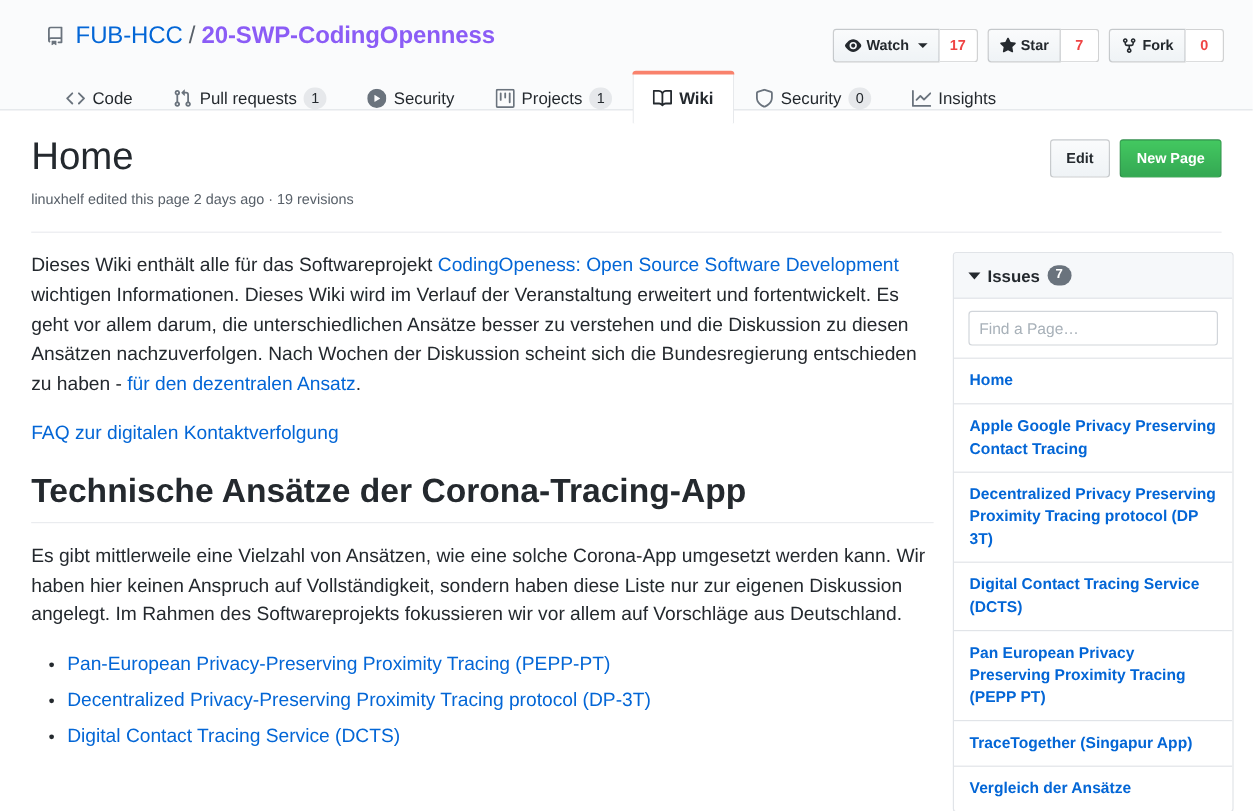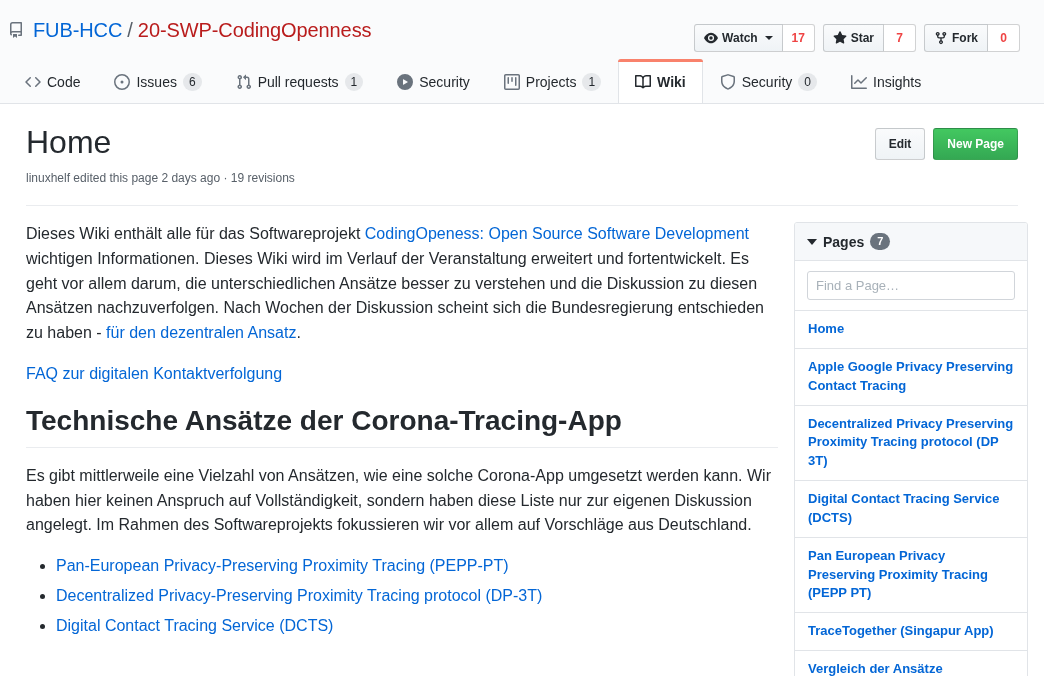--- a/index.html
+++ b/index.html
@@ -13,23 +13,23 @@
     background: #ffffff;
     color: #24292e;
     font-size: 14px;
     -webkit-font-smoothing: antialiased;
   }
 
   
   .repo-header {
     background: #fafbfc;
     border-bottom: 1px solid #e1e4e8;
-    padding: 14px 26px 0 8px;
+    padding: 14px 26px 0 38px;
     position: relative;
-    height: 104px;
+    height: 92px;
   }
   .repo-title-row {
     display: flex;
     align-items: center;
     height: 32px;
   }
   .repo-icon {
     width: 16px; height: 16px;
     margin-right: 9px;
     fill: #6a737d;
@@ -42,24 +42,24 @@
     font-weight: 400;
     letter-spacing: -0.1px;
   }
   .repo-sep {
     color: #586069;
     font-size: 20px;
     margin: 0 5px;
     font-weight: 300;
   }
   .repo-name {
-    color: #b91c1c;
+    color: #8b5cf6;
     font-size: 20px;
     text-decoration: none;
-    font-weight: normal;
+    font-weight: bold;
     letter-spacing: -0.1px;
   }
 
   
   .repo-actions {
     position: absolute;
     top: 24px;
     right: 24px;
     display: flex;
     gap: 8px;
@@ -349,28 +349,20 @@
 
   <div class="tabs">
     <a class="tab" href="#">
       <svg viewBox="0 0 16 16">
           <path d="m11.28 3.22 4.25 4.25a.75.75 0 0 1 0 1.06l-4.25 4.25a.749.749 0 0 1-1.275-.326.749.749 0 0 1 .215-.734L13.94 8l-3.72-3.72a.749.749 0 0 1 .326-1.275.749.749 0 0 1 .734.215Zm-6.56 0a.751.751 0 0 1 1.042.018.751.751 0 0 1 .018 1.042L2.06 8l3.72 3.72a.749.749 0 0 1-.326 1.275.749.749 0 0 1-.734-.215L.47 8.53a.75.75 0 0 1 0-1.06Z"></path>
         </svg>
       <span>Code</span>
     </a>
     <a class="tab" href="#">
       <svg viewBox="0 0 16 16">
-          <path d="M8 9.5a1.5 1.5 0 1 0 0-3 1.5 1.5 0 0 0 0 3Z"></path>
-          <path d="M8 0a8 8 0 1 1 0 16A8 8 0 0 1 8 0ZM1.5 8a6.5 6.5 0 1 0 13 0 6.5 6.5 0 0 0-13 0Z"></path>
-        </svg>
-      <span>Issues</span>
-      <span class="tab-count">6</span>
-    </a>
-    <a class="tab" href="#">
-      <svg viewBox="0 0 16 16">
           <path d="M1.5 3.25a2.25 2.25 0 1 1 3 2.122v5.256a2.251 2.251 0 1 1-1.5 0V5.372A2.25 2.25 0 0 1 1.5 3.25Zm5.677-.177L9.573.677A.25.25 0 0 1 10 .854V2.5h1A2.5 2.5 0 0 1 13.5 5v5.628a2.251 2.251 0 1 1-1.5 0V5a1 1 0 0 0-1-1h-1v1.646a.25.25 0 0 1-.427.177L7.177 3.427a.25.25 0 0 1 0-.354ZM3.75 2.5a.75.75 0 1 0 0 1.5.75.75 0 0 0 0-1.5Zm0 9.5a.75.75 0 1 0 0 1.5.75.75 0 0 0 0-1.5Zm8.25.75a.75.75 0 1 0 1.5 0 .75.75 0 0 0-1.5 0Z"></path>
         </svg>
       <span>Pull requests</span>
       <span class="tab-count">1</span>
     </a>
     <a class="tab" href="#">
       <svg viewBox="0 0 16 16">
           <path d="M8 0a8 8 0 1 1 0 16A8 8 0 0 1 8 0ZM6.379 5.227A.25.25 0 0 0 6 5.442v5.117a.25.25 0 0 0 .379.214l4.264-2.559a.25.25 0 0 0 0-.428Z"></path>
         </svg>
       <span>Security</span>
@@ -432,21 +424,21 @@
         <li><a href="#">Pan-European Privacy-Preserving Proximity Tracing (PEPP-PT)</a></li>
         <li><a href="#">Decentralized Privacy-Preserving Proximity Tracing protocol (DP-3T)</a></li>
         <li><a href="#">Digital Contact Tracing Service (DCTS)</a></li>
       </ul>
     </div>
 
     <div class="side-col">
       <div class="pages-box">
         <div class="pages-head">
           <span class="tri"></span>
-          <span>Pages</span>
+          <span>Issues</span>
           <span class="pages-count">7</span>
         </div>
         <div class="pages-filter">
           <input class="find-input" type="text" placeholder="Find a Page…" style="">
         </div>
         <a class="page-item" href="#">Home</a>
         <a class="page-item" href="#">Apple Google Privacy Preserving Contact Tracing</a>
         <a class="page-item" href="#">Decentralized Privacy Preserving Proximity Tracing protocol (DP 3T)</a>
         <a class="page-item" href="#">Digital Contact Tracing Service (DCTS)</a>
         <a class="page-item" href="#">Pan European Privacy Preserving Proximity Tracing (PEPP PT)</a>

